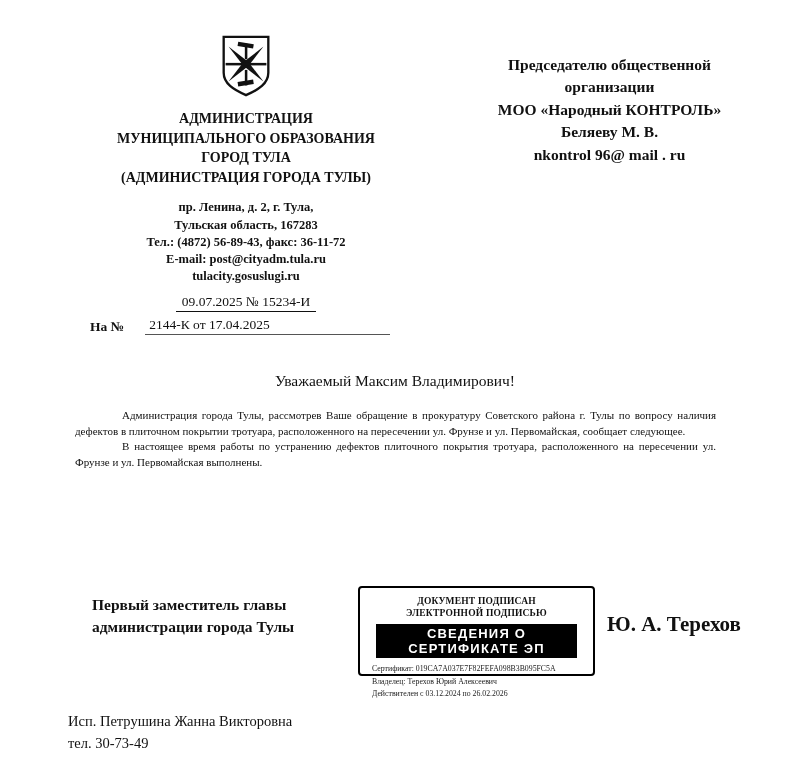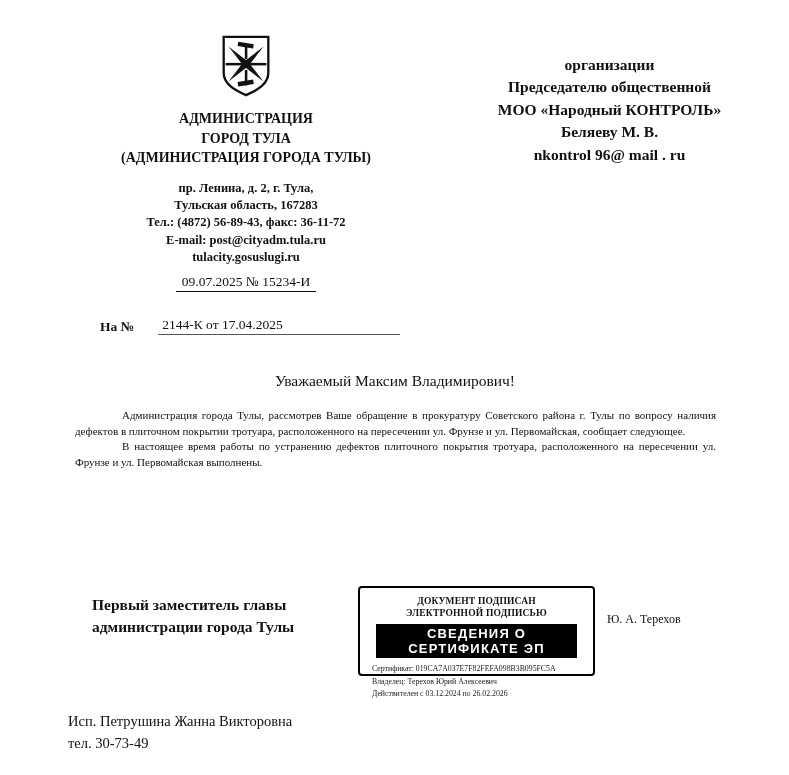--- a/index.html
+++ b/index.html
@@ -27,27 +27,28 @@
     margin-top:12px;
     font-weight:bold; font-size:12.5px; line-height:1.38;
   }
   .out-ref {
     margin-top:8px; font-size:13.5px;
     display:inline-block;
     border-bottom:1px solid #111;
     padding:0 6px 1px 6px;
   }
   .in-ref-row {
-    position:absolute; left:100px; top:317px;
+    position:absolute; left:90px; top:317px;
     display:flex; align-items:flex-end; width:300px;
     font-size:13.5px;
+    gap:20px;
   }
   .in-ref-label { font-weight:bold; white-space:nowrap; }
   .in-ref-value {
-    flex:1; margin-left:24px;
+    flex:1; margin-left:1px;
     border-bottom:1px solid #555;
     padding:0 0 1px 4px; white-space:nowrap;
   }
 
   
   .right-col {
     position:absolute; left:437px; top:54px; width:345px;
     text-align:center; font-weight:bold;
     font-size:15.5px; line-height:1.45;
   }
@@ -65,21 +66,21 @@
     text-align:justify; text-indent:47px;
   }
 
   
   .sig-title {
     position:absolute; left:92px; top:594px; width:280px;
     font-weight:bold; font-size:15.5px; line-height:1.45;
   }
   .sig-name {
     position:absolute; left:607px; top:612px;
-    font-weight:normal; font-size:12px; white-space:nowrap;
+    font-weight:bold; font-size:21px; white-space:nowrap;
   }
 
   
   .stamp {
     position:absolute; left:358px; top:586px; width:237px; height:90px;
     border:2px solid #000; border-radius:4px;
     background:#fff; padding:7px 8px 5px 8px;
   }
   .stamp-title {
     text-align:center; font-weight:bold;
@@ -120,20 +121,21 @@
         <rect x="32.8" y="11" width="2.6" height="16" fill="#111"></rect>
         <polygon points="26,9 42,11.5 41.3,16 25.3,13.5" fill="#111"></polygon>
 
         <rect x="32.8" y="38" width="2.6" height="16" fill="#111"></rect>
         <polygon points="25.3,50.5 41.3,48 42,52.5 26,55" fill="#111"></polygon>
       </svg>
     </span>
 
     <div class="org-name">
       <div>АДМИНИСТРАЦИЯ</div>
+      <div>МУНИЦИПАЛЬНОГО ОБРАЗОВАНИЯ</div>
       <div>ГОРОД ТУЛА</div>
       <div>(АДМИНИСТРАЦИЯ ГОРОДА ТУЛЫ)</div>
     </div>
 
     <div class="address">
       <div>пр. Ленина, д. 2, г. Тула,</div>
       <div>Тульская область, 167283</div>
       <div>Тел.: (4872) 56-89-43, факс: 36-11-72</div>
       <div>E-mail: post@cityadm.tula.ru</div>
       <div>tulacity.gosuslugi.ru</div>
@@ -141,22 +143,22 @@
 
     <div class="out-ref">09.07.2025 № 15234-И</div>
   </div>
 
   <div class="in-ref-row">
     <span class="in-ref-label">На №</span>
     <span class="in-ref-value">2144-К от 17.04.2025</span>
   </div>
 
   <div class="right-col">
+    <div>Председателю общественной</div>
     <div>организации</div>
-    <div>Председателю общественной</div>
     <div>МОО «Народный КОНТРОЛЬ»</div>
     <div>Беляеву М. В.</div>
     <div>nkontrol 96@ mail . ru</div>
   </div>
 
   <div class="salutation">Уважаемый Максим Владимирович!</div>
 
   <div class="body-text">
     <p>Администрация города Тулы, рассмотрев Ваше обращение в прокуратуру Советского района г. Тулы по вопросу наличия дефектов в плиточном покрытии тротуара, расположенного на пересечении ул. Фрунзе и ул. Первомайская, сообщает следующее.</p>
     <p>В настоящее время работы по устранению дефектов плиточного покрытия тротуара, расположенного на пересечении ул. Фрунзе и ул. Первомайская выполнены.</p>

